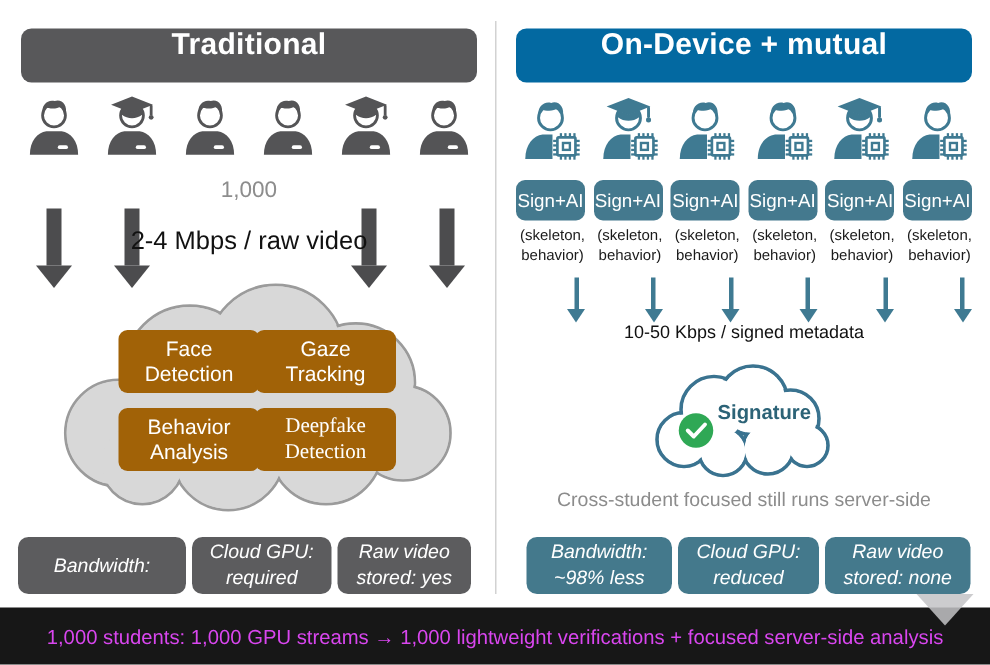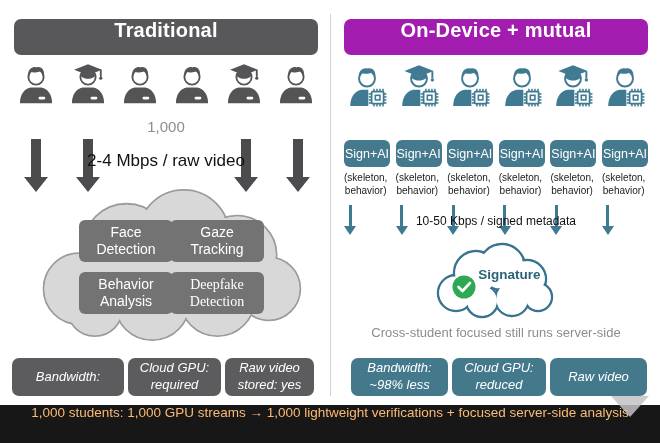--- a/index.html
+++ b/index.html
@@ -10,52 +10,52 @@
     color:#1a1a1a;
   }
   .abs{position:absolute;}
   
   .panel-header{
     position:absolute;top:19px;width:304px;height:36px;border-radius:7px;
     display:flex;align-items:flex-start;justify-content:center;
     color:#ffffff;font-size:20px;font-weight:bold;letter-spacing:.2px;
   }
   #header-left{left:14px;background:#58585a;}
-  #header-right{left:344px;background:#a21caf;}
+  #header-right{left:344px;background:#0369a1;}
   
   .persons{position:absolute;top:61px;width:304px;height:56px;display:flex;justify-content:space-between;align-items:flex-start;}
   #persons-left{left:14px;}
   #persons-right{left:344px;}
   .person{width:46px;height:52px;}
   #persons-left .person{width:44px;height:48px;}
   
   .center-label{position:absolute;width:304px;text-align:center;}
   #count-label{left:14px;top:118px;font-size:15px;color:#8d8d8d;}
   #stream-left{left:14px;top:151px;font-size:17px;color:#111;}
   #stream-right{left:344px;top:214px;font-size:12px;color:#111;}
   #note-right{left:344px;top:325px;font-size:13px;color:#8c8c8c;}
   
   .thick-arrow{position:absolute;top:139px;width:24px;height:54px;}
   .thick-arrow .shaft{position:absolute;left:7px;top:0;width:10px;height:38px;background:#4c4c4e;}
   .thick-arrow .head{position:absolute;left:0;top:38px;width:0;height:0;
     border-left:12px solid transparent;border-right:12px solid transparent;border-top:15px solid #4c4c4e;}
   
   #cloud-left{left:21px;top:184px;width:290px;height:162px;}
   .cloud-box{
-    position:absolute;width:94px;height:42px;border-radius:6px;background:#737373;
+    position:absolute;width:94px;height:42px;border-radius:6px;background:#a16207;
     color:#fff;font-size:14px;line-height:1.25;display:flex;align-items:center;justify-content:center;
     text-align:center;padding:0 2px;box-sizing:border-box;
   }
   #box-face{left:79px;top:220px;}
   #box-gaze{left:170px;top:220px;}
   #box-behavior{left:79px;top:272px;}
   #box-deepfake{left:170px;top:272px;font-family:Liberation Serif, serif;}
   
   #sign-columns{left:344px;top:120px;width:304px;display:flex;justify-content:space-between;}
-  .sign-col{width:46px;display:flex;flex-direction:column;align-items:flex-start;margin-top:20px;}
+  .sign-col{width:46px;display:flex;flex-direction:column;align-items:flex-end;}
   .badge{
     width:46px;height:27px;border-radius:6px;background:#44798e;color:#fff;
     font-size:12.5px;display:flex;align-items:center;justify-content:center;box-sizing:border-box;
   }
   .caption{margin-top:4px;font-size:10px;line-height:1.3;color:#1a1a1a;text-align:center;}
   .thin-arrow{position:relative;margin-top:8px;width:12px;height:30px;}
   .thin-arrow .t-shaft{position:absolute;left:4.5px;top:0;width:3px;height:21px;background:#3f7a92;}
   .thin-arrow .t-head{position:absolute;left:0;top:21px;width:0;height:0;
     border-left:6px solid transparent;border-right:6px solid transparent;border-top:9px solid #3f7a92;}
   
@@ -73,22 +73,22 @@
   #stat-l2{left:128px;width:93px;}
   #stat-l3{left:225px;width:89px;}
   #stat-r1{left:351px;width:97px;}
   #stat-r2{left:452px;width:94px;}
   #stat-r3{left:550px;width:97px;}
   
   #divider{left:330px;top:14px;width:1px;height:382px;background:#d2d2d2;}
   
   #footer{
     left:0;top:405px;width:660px;height:38px;background:#171717;
-    display:flex;justify-content:center;
-    color:#fdba74;font-size:13.5px;
+    display:flex;align-items:center;justify-content:center;
+    color:#d946ef;font-size:13.5px;
   }
   
   #watermark{
     left:611px;top:396px;width:0;height:0;
     border-left:19px solid transparent;border-right:19px solid transparent;
     border-top:21px solid rgba(195,195,197,0.85);
   }
 </style>
 </head>
 <body>
@@ -461,18 +461,19 @@
 <div id="stat-r1" class="stat-box stat-teal">
   <div>Bandwidth:</div>
   <div>~98% less</div>
 </div>
 <div id="stat-r2" class="stat-box stat-teal">
   <div>Cloud GPU:</div>
   <div>reduced</div>
 </div>
 <div id="stat-r3" class="stat-box stat-teal">
   <div>Raw video</div>
+  <div>stored: none</div>
 </div>
 
 <div id="footer" class="abs">
   <span>1,000 students: 1,000 GPU streams → 1,000 lightweight verifications + focused server-side analysis</span>
 </div>
 <div id="watermark" class="abs"></div>
 
 </body></html>

